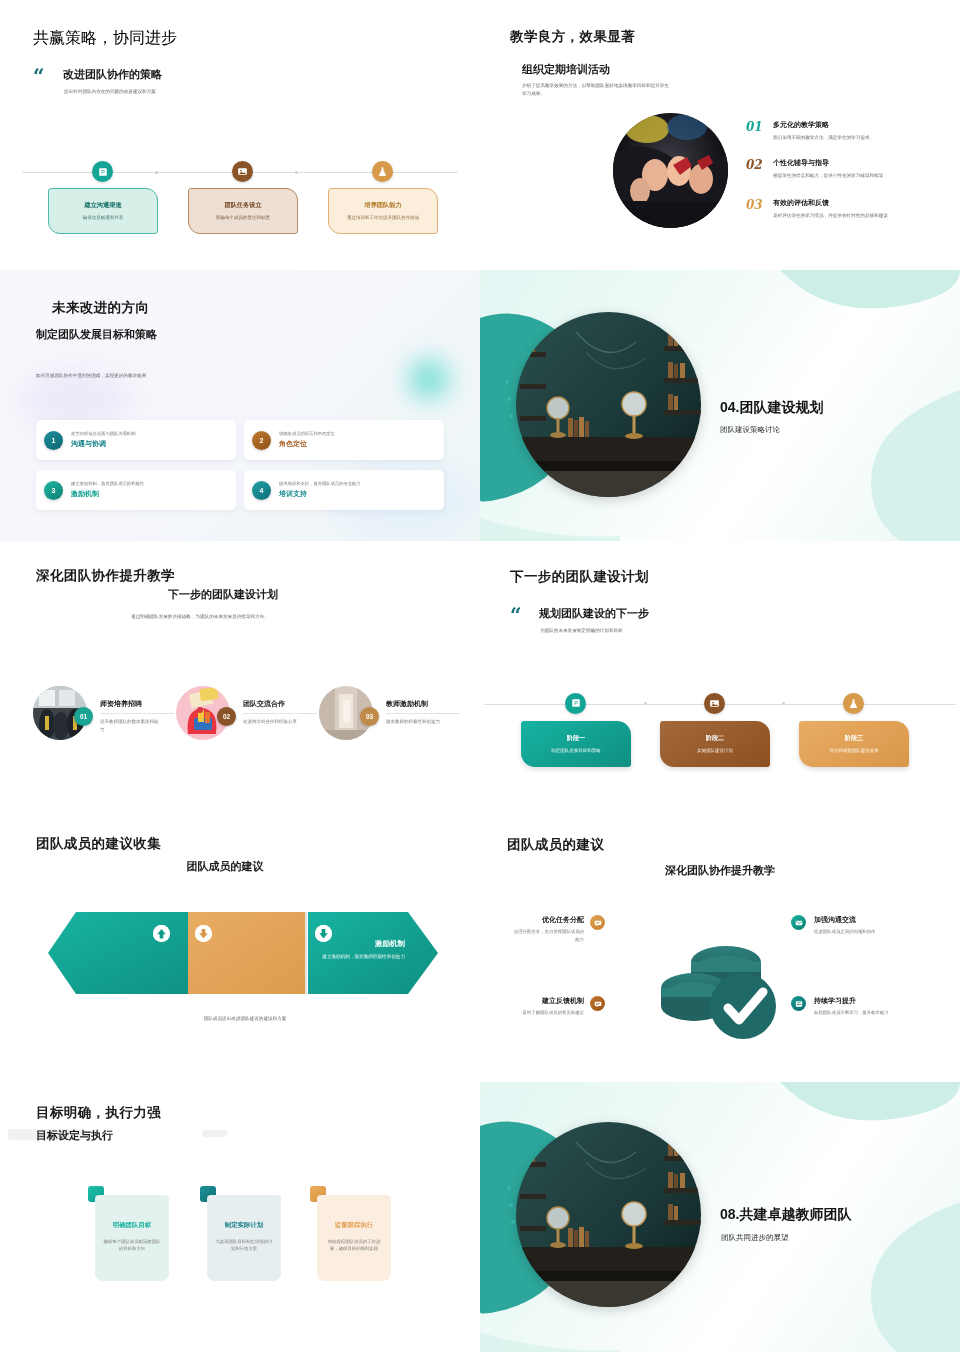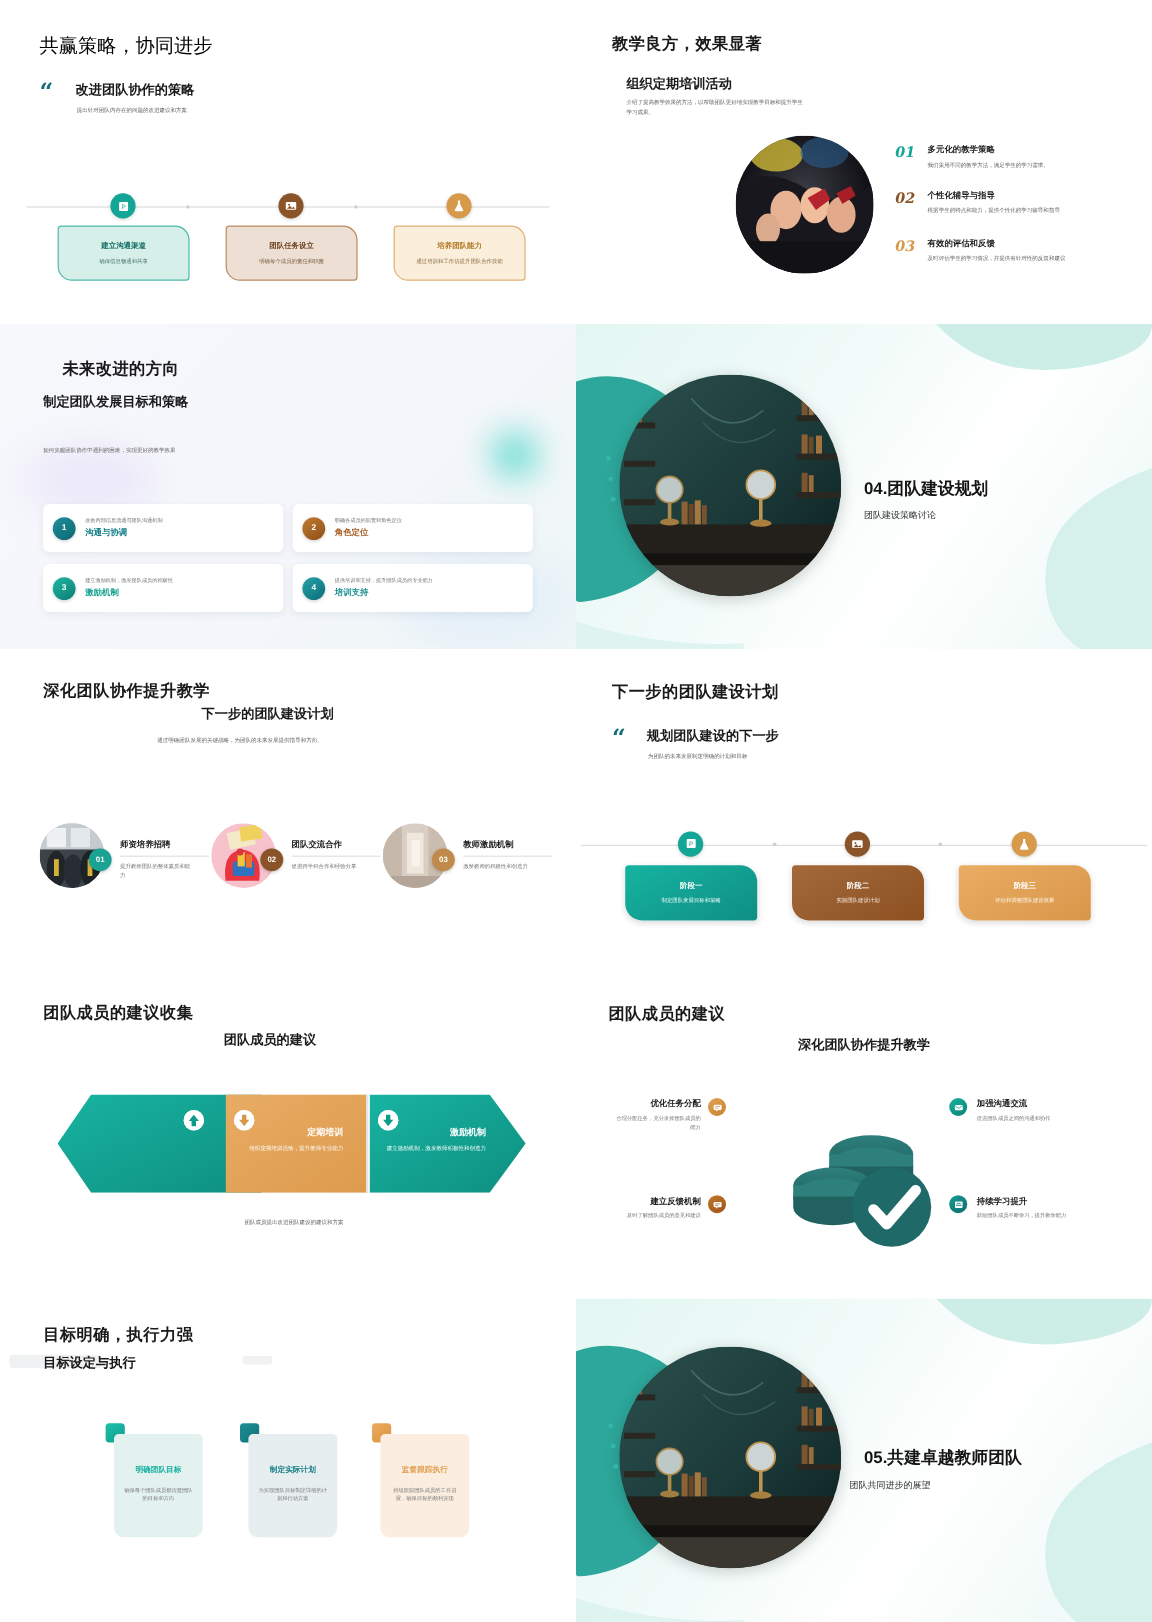--- a/index.html
+++ b/index.html
@@ -475,24 +475,20 @@
 
     <svg width="160" height="82" style="position:absolute;left:188px;top:101px">
       <defs>
           <linearGradient id="cv2" x1="0" y1="0" x2="1" y2="1">
             <stop offset="0%" stop-color="#e8ac63"></stop>
             <stop offset="100%" stop-color="#dd9b4e"></stop>
           </linearGradient>
         </defs>
       <rect x="0" y="0" width="118" height="82" fill="url(#cv2)"></rect>
     </svg>
-    <div class="chev" style="left:196px;top:101px;width:106px;align-items:flex-end;text-align:right">
-      <div class="t">定期培训</div>
-      <div class="d" style="width:86px;text-align:right">组织定期培训活动，提升教师专业能力</div>
-    </div>
     <div class="chev-ico" style="left:195px;top:114px">
       <svg width="17" height="17" viewBox="0 0 24 24">
           <circle cx="12" cy="12" r="12" fill="#fff"></circle>
           <path d="M12 19 L6 11.5 H9.4 V5.5 H14.6 V11.5 H18 Z" fill="#d9964a"></path>
         </svg>
     </div>
     <div class="chev-sep" style="left:305px;top:101px;height:82px"></div>
 
     <svg width="140" height="82" style="position:absolute;left:308px;top:101px">
       <defs>
@@ -682,17 +678,17 @@
           <rect x="52" y="106" width="5" height="19" fill="#8d6134"></rect>
           <rect x="58" y="108" width="4" height="17" fill="#6c4527"></rect>
           <rect x="63" y="105" width="5" height="20" fill="#a6773f"></rect>
           <rect x="69" y="109" width="4" height="16" fill="#7b5230"></rect>
         </g>
       </svg>
     </div>
     <div class="sec-dot" style="left:27px;top:104px"></div>
     <div class="sec-dot" style="left:29px;top:121px"></div>
     <div class="sec-dot" style="left:31px;top:138px"></div>
-    <div class="pad sec-title" style="left:240px;top:124px">05.共建卓越教师团队</div>
-    <div class="pad sec-sub" style="left:228px;top:146px">团队共同进步的展望</div>
+    <div class="pad sec-title" style="left:240px;top:124px">08.共建卓越教师团队</div>
+    <div class="pad sec-sub" style="left:241px;top:146px">团队共同进步的展望</div>
   </div>
 
 </div>
 
 </body></html>

